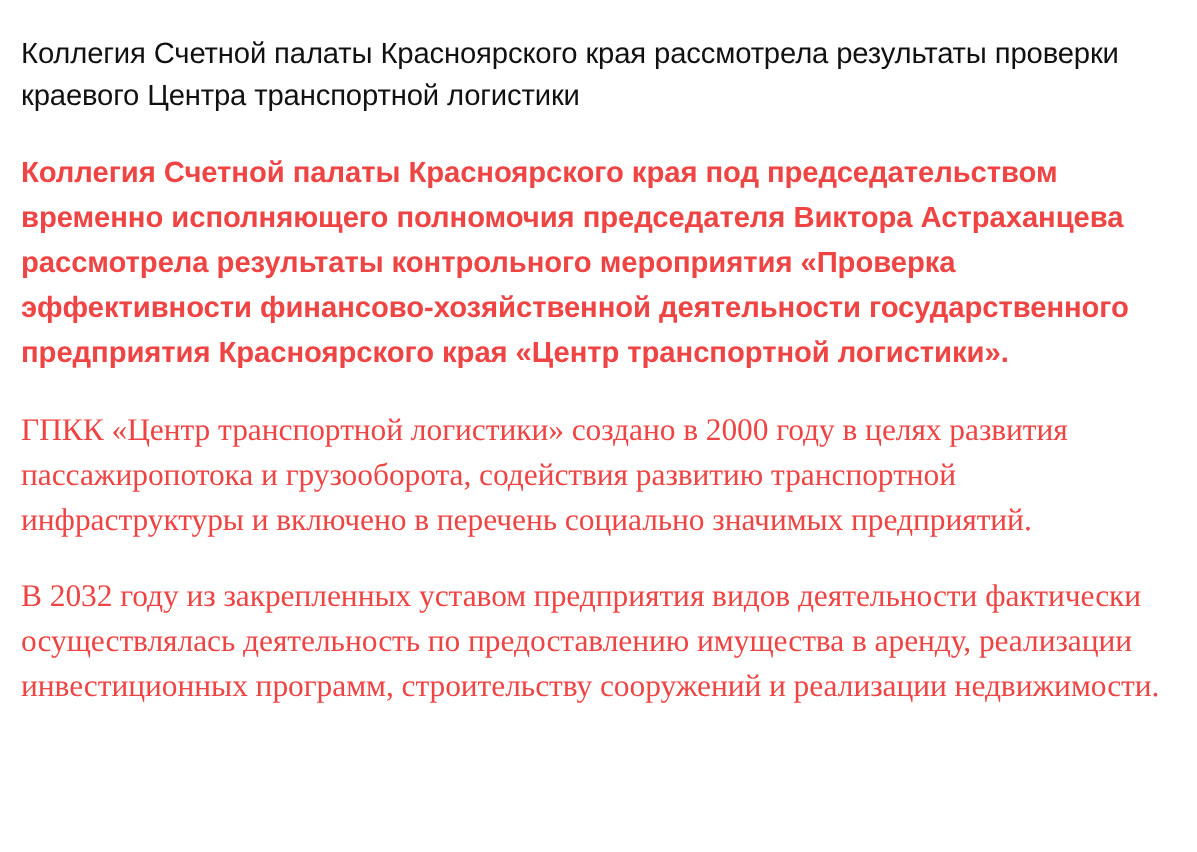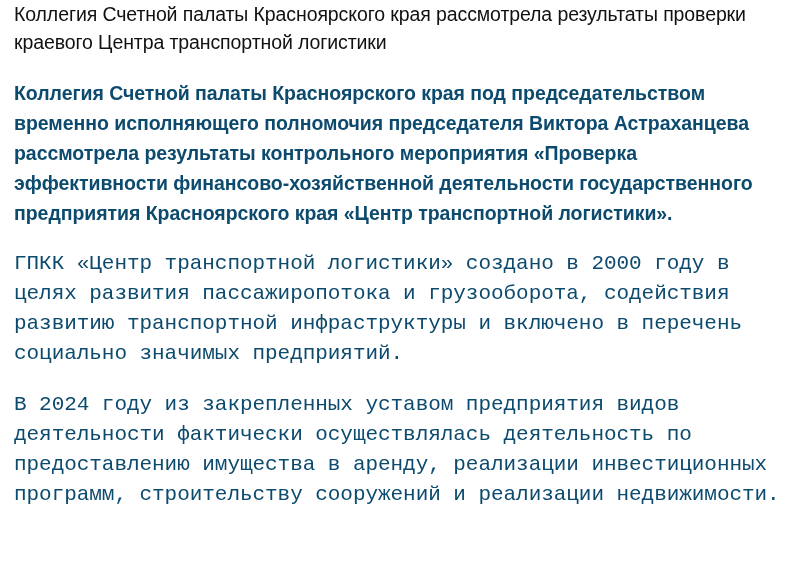--- a/index.html
+++ b/index.html
@@ -10,50 +10,50 @@
     width: 798px;
     height: 568px;
     background: #ffffff;
     font-family: "Liberation Sans", sans-serif;
     color: #1a1a1a;
     overflow: hidden;
   }
   .article {
     box-sizing: border-box;
     width: 798px;
-    padding: 0 14px 0 14px;
+    padding: 22px 14px 0 14px;
   }
   .headline {
     font-size: 19.5px;
     line-height: 28px;
     font-weight: 400;
     margin: 0 0 22px 0;
     color: #111111;
     letter-spacing: -0.1px;
   }
   .para {
     font-size: 19.5px;
     line-height: 30px;
     margin: 0 0 21px 0;
-    color: #0c4a6e;
+    color: #ef4444;
     letter-spacing: -0.05px;
   }
   .para:last-child {
     margin-bottom: 0;
   }
   .para.bold {
     font-weight: 700;
   }
   .para.serif {
-    font-family: Liberation Mono, monospace;
+    font-family: Liberation Serif, serif;
     font-size: 21px;
     line-height: 30px;
   }
 </style>
 </head>
 <body>
 
 <div class="article">
   <h1 class="headline">Коллегия Счетной палаты Красноярского края рассмотрела результаты проверки краевого Центра транспортной логистики</h1>
   <p class="para bold">Коллегия Счетной палаты Красноярского края под председательством временно исполняющего полномочия председателя Виктора Астраханцева рассмотрела результаты контрольного мероприятия «Проверка эффективности финансово-хозяйственной деятельности государственного предприятия Красноярского края «Центр транспортной логистики».</p>
   <p class="para serif">ГПКК «Центр транспортной логистики» создано в 2000 году в целях развития пассажиропотока и грузооборота, содействия развитию транспортной инфраструктуры и включено в перечень социально значимых предприятий.</p>
-  <p class="para serif">В 2024 году из закрепленных уставом предприятия видов деятельности фактически осуществлялась деятельность по предоставлению имущества в аренду, реализации инвестиционных программ, строительству сооружений и реализации недвижимости.</p>
+  <p class="para serif">В 2032 году из закрепленных уставом предприятия видов деятельности фактически осуществлялась деятельность по предоставлению имущества в аренду, реализации инвестиционных программ, строительству сооружений и реализации недвижимости.</p>
 </div>
 
 </body></html>

